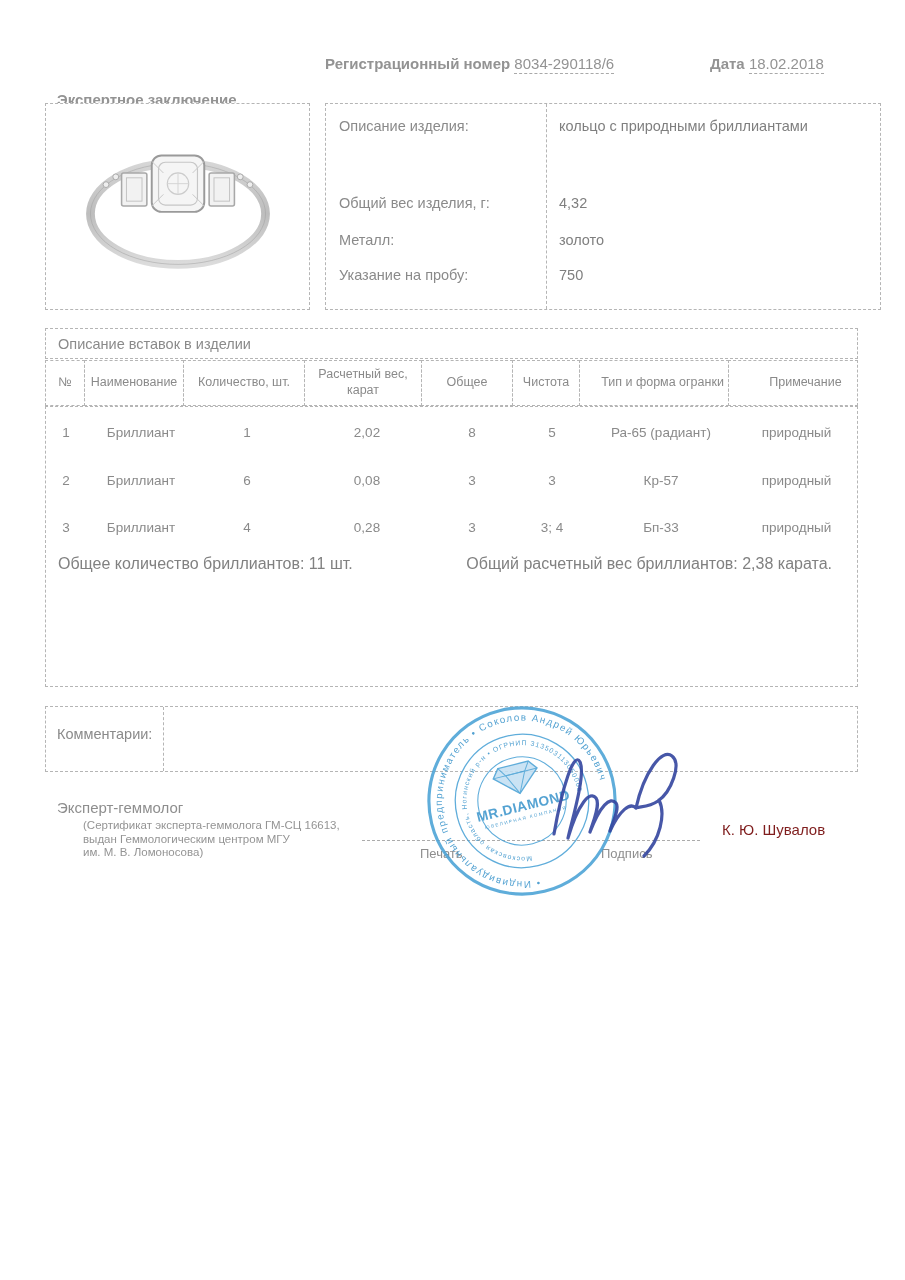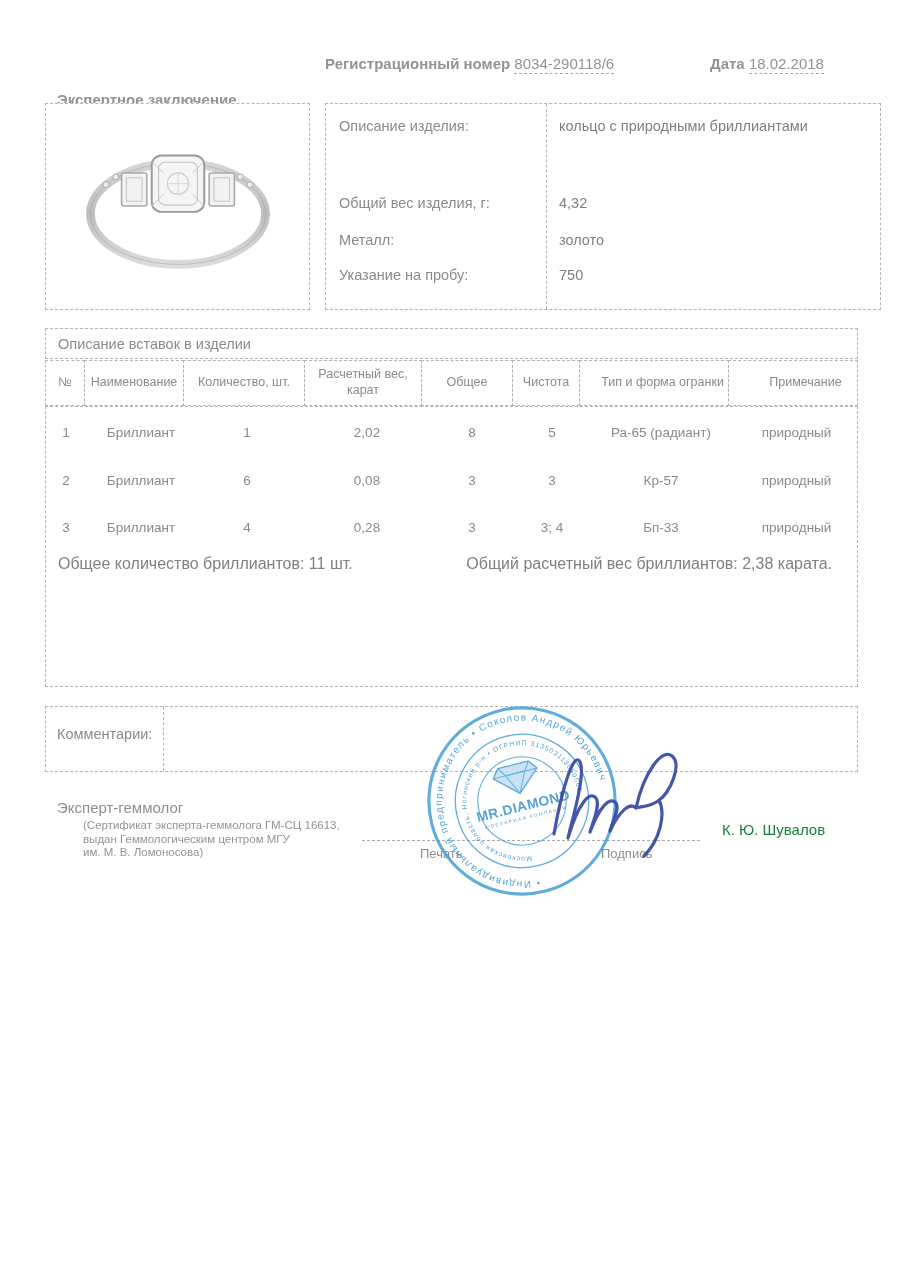--- a/index.html
+++ b/index.html
@@ -46,21 +46,21 @@
   
   .comments-box{left:45px;top:706px;width:813px;height:66px;font-size:14.5px;}
   .comments-divider{position:absolute;left:117px;top:0;bottom:0;width:0;border-left:1px dashed var(--border-gray);}
   .comments-label{position:absolute;left:11px;top:19px;}
   
   .expert-title{left:57px;top:799px;font-size:15px;color:#8e8e8e;}
   .expert-cert{left:57px;top:819px;font-size:11.5px;line-height:13.5px;color:#949494;margin-left:26px;}
   .sig-line{left:362px;top:840px;width:338px;height:0;border-top:1px dashed #ababab;}
   .stamp-caption{left:420px;top:846px;font-size:13px;color:#8e8e8e;}
   .sign-caption{left:601px;top:846px;font-size:13px;color:#8e8e8e;}
-  .expert-name{left:722px;top:821px;font-size:15px;color:#15803d;}
+  .expert-name{left:722px;top:821px;font-size:15px;color:#7f1d1d;}
   .stamp-wrap{left:424px;top:703px;width:196px;height:196px;opacity:.88;}
   .signature-wrap{left:538px;top:730px;width:168px;height:138px;}
   svg text{font-family:"Liberation Sans","DejaVu Sans",sans-serif;}
 </style>
 </head>
 <body>
 
 <div class="page">
 
   <div class="abs top-title">Экспертное заключение</div>

